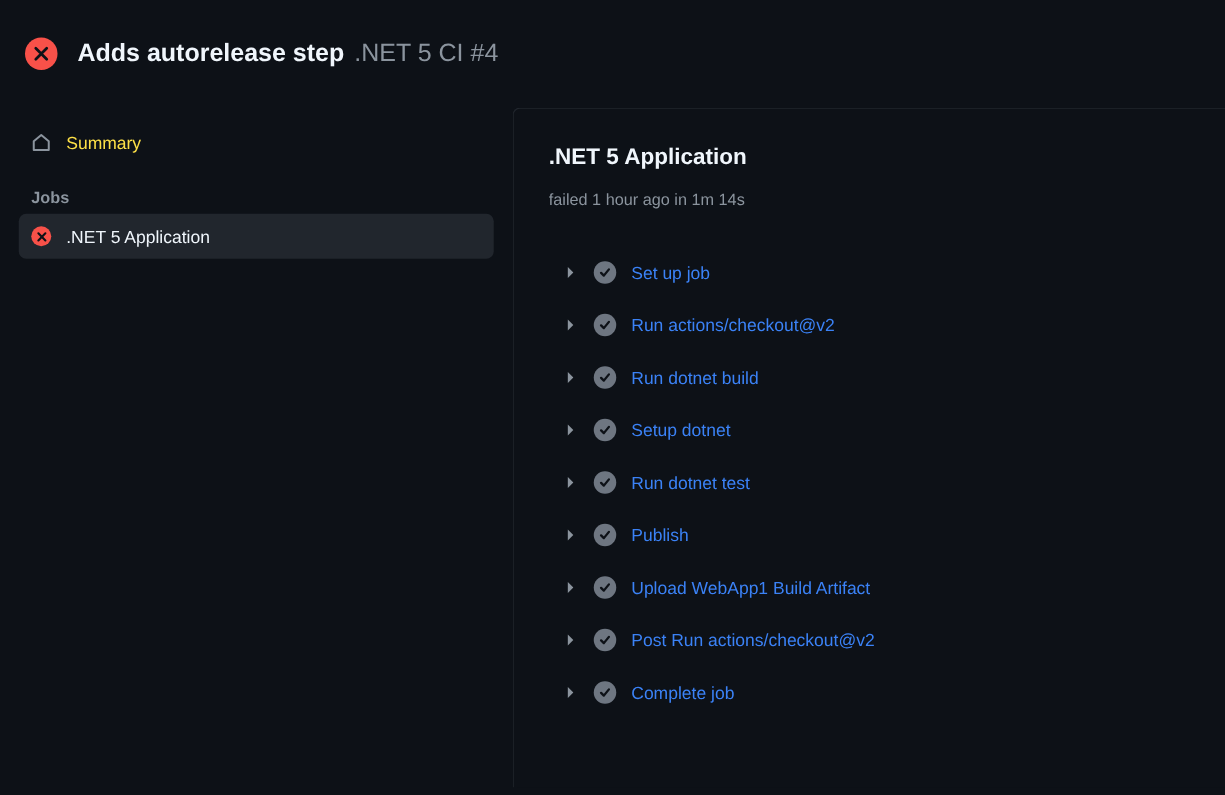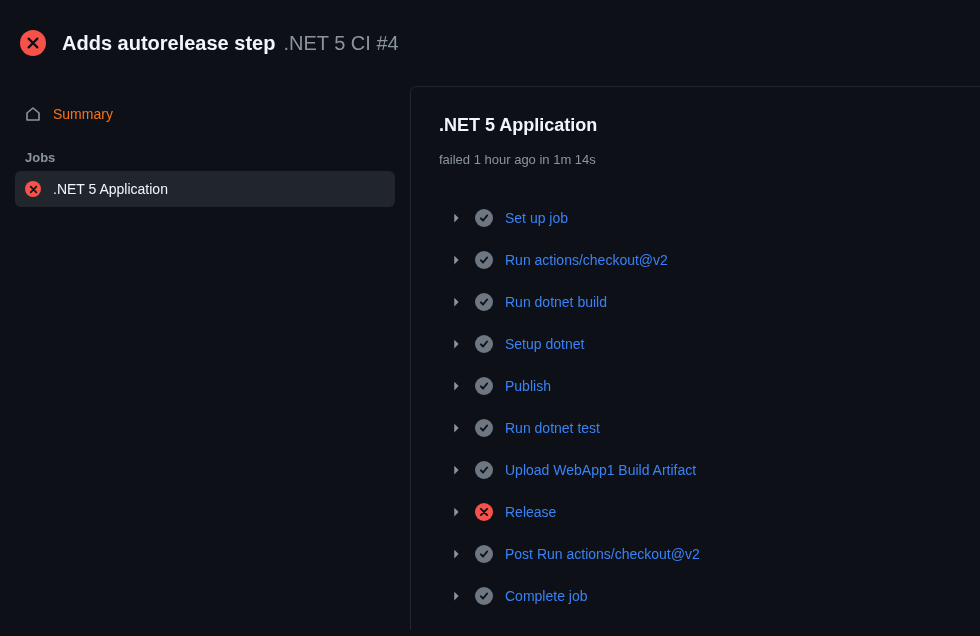--- a/index.html
+++ b/index.html
@@ -45,21 +45,21 @@
     width: 410px;
     padding: 10px 15px;
     flex-shrink: 0;
   }
   .sidebar-item {
     display: flex;
     align-items: center;
     gap: 12px;
     padding: 10px 10px;
     border-radius: 6px;
-    color: #f97316;
+    color: #fde047;
     cursor: pointer;
   }
   .sidebar-item.active {
     background: #21262d;
     color: #f0f6fc;
   }
   .sidebar-item .home-icon { width: 16px; height: 16px; color: #8b949e; }
   .sidebar-section-label {
     padding: 18px 10px 6px 10px;
     color: #8b949e;
@@ -213,59 +213,48 @@
         </div>
         <div class="step-row">
           <span class="chevron"><svg viewBox="0 0 16 16" fill="currentColor">
               <path d="M6 3 L11 8 L6 13 Z"></path>
             </svg></span>
           <div class="step-status success">
             <svg viewBox="0 0 16 16" fill="none" stroke="#0d1117" stroke-width="3" stroke-linecap="round" stroke-linejoin="round">
               <path d="M3 8.5 L6.5 12 L13 4"></path>
             </svg>
           </div>
+          <span class="step-label">Run dotnet test</span>
+        </div>
+        <div class="step-row">
+          <span class="chevron"><svg viewBox="0 0 16 16" fill="currentColor">
+              <path d="M6 3 L11 8 L6 13 Z"></path>
+            </svg></span>
+          <div class="step-status success">
+            <svg viewBox="0 0 16 16" fill="none" stroke="#0d1117" stroke-width="3" stroke-linecap="round" stroke-linejoin="round">
+              <path d="M3 8.5 L6.5 12 L13 4"></path>
+            </svg>
+          </div>
           <span class="step-label">Publish</span>
         </div>
         <div class="step-row">
           <span class="chevron"><svg viewBox="0 0 16 16" fill="currentColor">
               <path d="M6 3 L11 8 L6 13 Z"></path>
             </svg></span>
           <div class="step-status success">
             <svg viewBox="0 0 16 16" fill="none" stroke="#0d1117" stroke-width="3" stroke-linecap="round" stroke-linejoin="round">
               <path d="M3 8.5 L6.5 12 L13 4"></path>
             </svg>
           </div>
-          <span class="step-label">Run dotnet test</span>
-        </div>
-        <div class="step-row">
-          <span class="chevron"><svg viewBox="0 0 16 16" fill="currentColor">
-              <path d="M6 3 L11 8 L6 13 Z"></path>
-            </svg></span>
-          <div class="step-status success">
-            <svg viewBox="0 0 16 16" fill="none" stroke="#0d1117" stroke-width="3" stroke-linecap="round" stroke-linejoin="round">
-              <path d="M3 8.5 L6.5 12 L13 4"></path>
-            </svg>
-          </div>
           <span class="step-label">Upload WebApp1 Build Artifact</span>
         </div>
         <div class="step-row">
           <span class="chevron"><svg viewBox="0 0 16 16" fill="currentColor">
               <path d="M6 3 L11 8 L6 13 Z"></path>
             </svg></span>
-          <div class="step-status fail">
-            <svg viewBox="0 0 16 16" fill="none" stroke="#0d1117" stroke-width="3" stroke-linecap="round">
-              <path d="M3 3 L13 13 M13 3 L3 13"></path>
-            </svg>
-          </div>
-          <span class="step-label">Release</span>
-        </div>
-        <div class="step-row">
-          <span class="chevron"><svg viewBox="0 0 16 16" fill="currentColor">
-              <path d="M6 3 L11 8 L6 13 Z"></path>
-            </svg></span>
           <div class="step-status success">
             <svg viewBox="0 0 16 16" fill="none" stroke="#0d1117" stroke-width="3" stroke-linecap="round" stroke-linejoin="round">
               <path d="M3 8.5 L6.5 12 L13 4"></path>
             </svg>
           </div>
           <span class="step-label">Post Run actions/checkout@v2</span>
         </div>
         <div class="step-row">
           <span class="chevron"><svg viewBox="0 0 16 16" fill="currentColor">
               <path d="M6 3 L11 8 L6 13 Z"></path>

